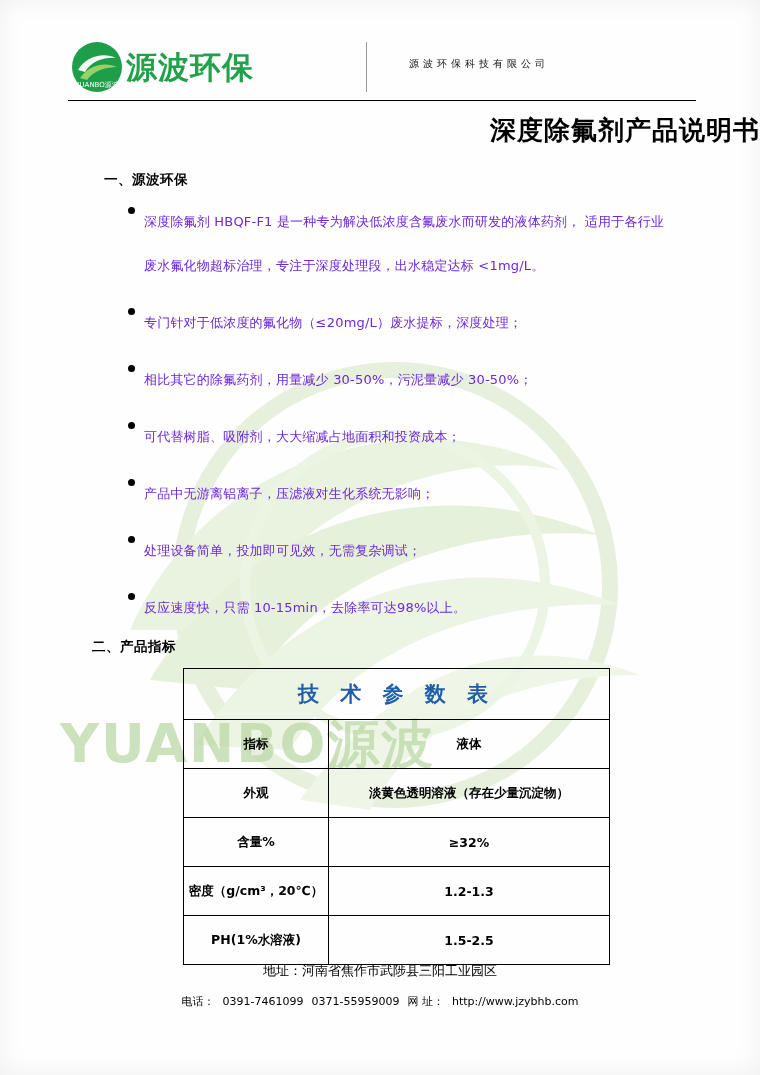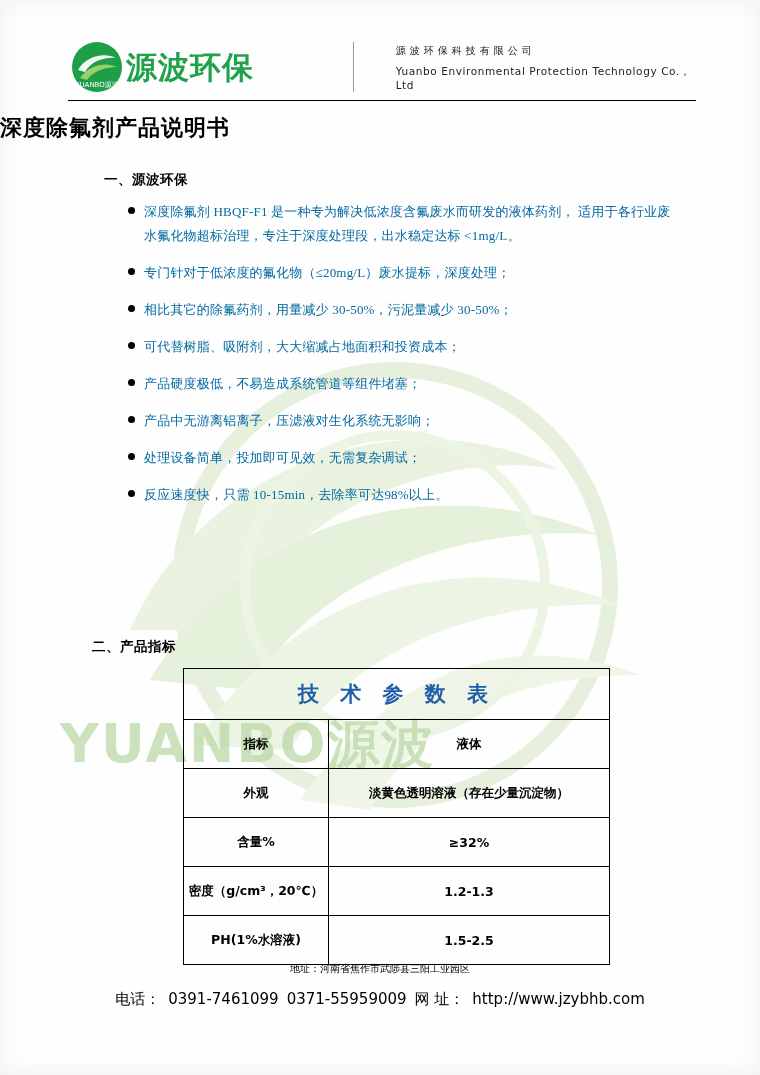--- a/index.html
+++ b/index.html
@@ -129,22 +129,22 @@
     background: #000;
     z-index: 2;
   }
 
   
   .doc-title {
     position: absolute;
     left: 0;
     top: 113px;
     width: 760px;
-    text-align: left;
-    font-size: 22px;
+    text-align: right;
+    font-size: 26px;
     font-weight: bold;
     letter-spacing: 1px;
     color: #000;
     z-index: 2;
   }
 
   
   .section-heading {
     position: absolute;
     font-size: 13.5px;
@@ -171,24 +171,23 @@
   .bullet .dot {
     flex: 0 0 auto;
     width: 7px;
     height: 7px;
     border-radius: 50%;
     background: #000;
     margin: 7px 9px 0 0;
   }
   .bullet .txt {
     font-size: 13px;
-    line-height: 24px;
-    color: #0369a1;
+    line-height: 44px;
+    color: #6d28d9;
     letter-spacing: 0.2px;
-    font-family: Liberation Serif, serif;
   }
   .bullet.first .txt { width: 530px; }
 
   
   .param-table {
     position: absolute;
     left: 183px;
     top: 668px;
     width: 427px;
     border-collapse: collapse;
@@ -217,26 +216,26 @@
   
   .footer {
     position: absolute;
     left: 0;
     top: 962px;
     width: 760px;
     text-align: center;
     z-index: 2;
   }
   .footer .line1 {
-    font-size: 10px;
+    font-size: 13px;
     color: #000;
     margin-bottom: 14px;
   }
   .footer .line2 {
-    font-size: 15px;
+    font-size: 11px;
     color: #000;
   }
   .footer .line2 span { margin: 0 4px; }
 </style>
 </head>
 <body>
 
 <div class="page">
 
   <div class="watermark">
@@ -263,21 +262,20 @@
           <path d="M8,30 C16,16 34,12 46,18 C36,17 22,20 15,32 Z" fill="#ffffff" opacity="0.95"></path>
           <path d="M10,38 C20,24 36,22 47,27 C37,27 24,30 17,40 Z" fill="#9fd36a" opacity="0.95"></path>
           <text x="27" y="47" font-size="7" text-anchor="middle" fill="#ffffff" font-family="DejaVu Sans, sans-serif">YUANBO源波</text>
         </svg>
       </div>
       <div class="logo-text">源波环保</div>
     </div>
     <div class="header-divider"></div>
     <div class="company-block">
       <div class="company-cn">源波环保科技有限公司</div>
-      <div class="company-en">Yuanbo Environmental Protection Technology Co.，Ltd</div>
     </div>
   </div>
   <div class="header-rule"></div>
 
   <div class="doc-title">深度除氟剂产品说明书</div>
 
   <div class="section-heading" id="sec1">一、源波环保</div>
 
   <div class="bullets">
     <div class="bullet first">
@@ -288,24 +286,20 @@
       <div class="dot"></div>
       <div class="txt">专门针对于低浓度的氟化物（≤20mg/L）废水提标，深度处理；</div>
     </div>
     <div class="bullet">
       <div class="dot"></div>
       <div class="txt">相比其它的除氟药剂，用量减少 30-50%，污泥量减少 30-50%；</div>
     </div>
     <div class="bullet">
       <div class="dot"></div>
       <div class="txt">可代替树脂、吸附剂，大大缩减占地面积和投资成本；</div>
-    </div>
-    <div class="bullet">
-      <div class="dot"></div>
-      <div class="txt">产品硬度极低，不易造成系统管道等组件堵塞；</div>
     </div>
     <div class="bullet">
       <div class="dot"></div>
       <div class="txt">产品中无游离铝离子，压滤液对生化系统无影响；</div>
     </div>
     <div class="bullet">
       <div class="dot"></div>
       <div class="txt">处理设备简单，投加即可见效，无需复杂调试；</div>
     </div>
     <div class="bullet">

